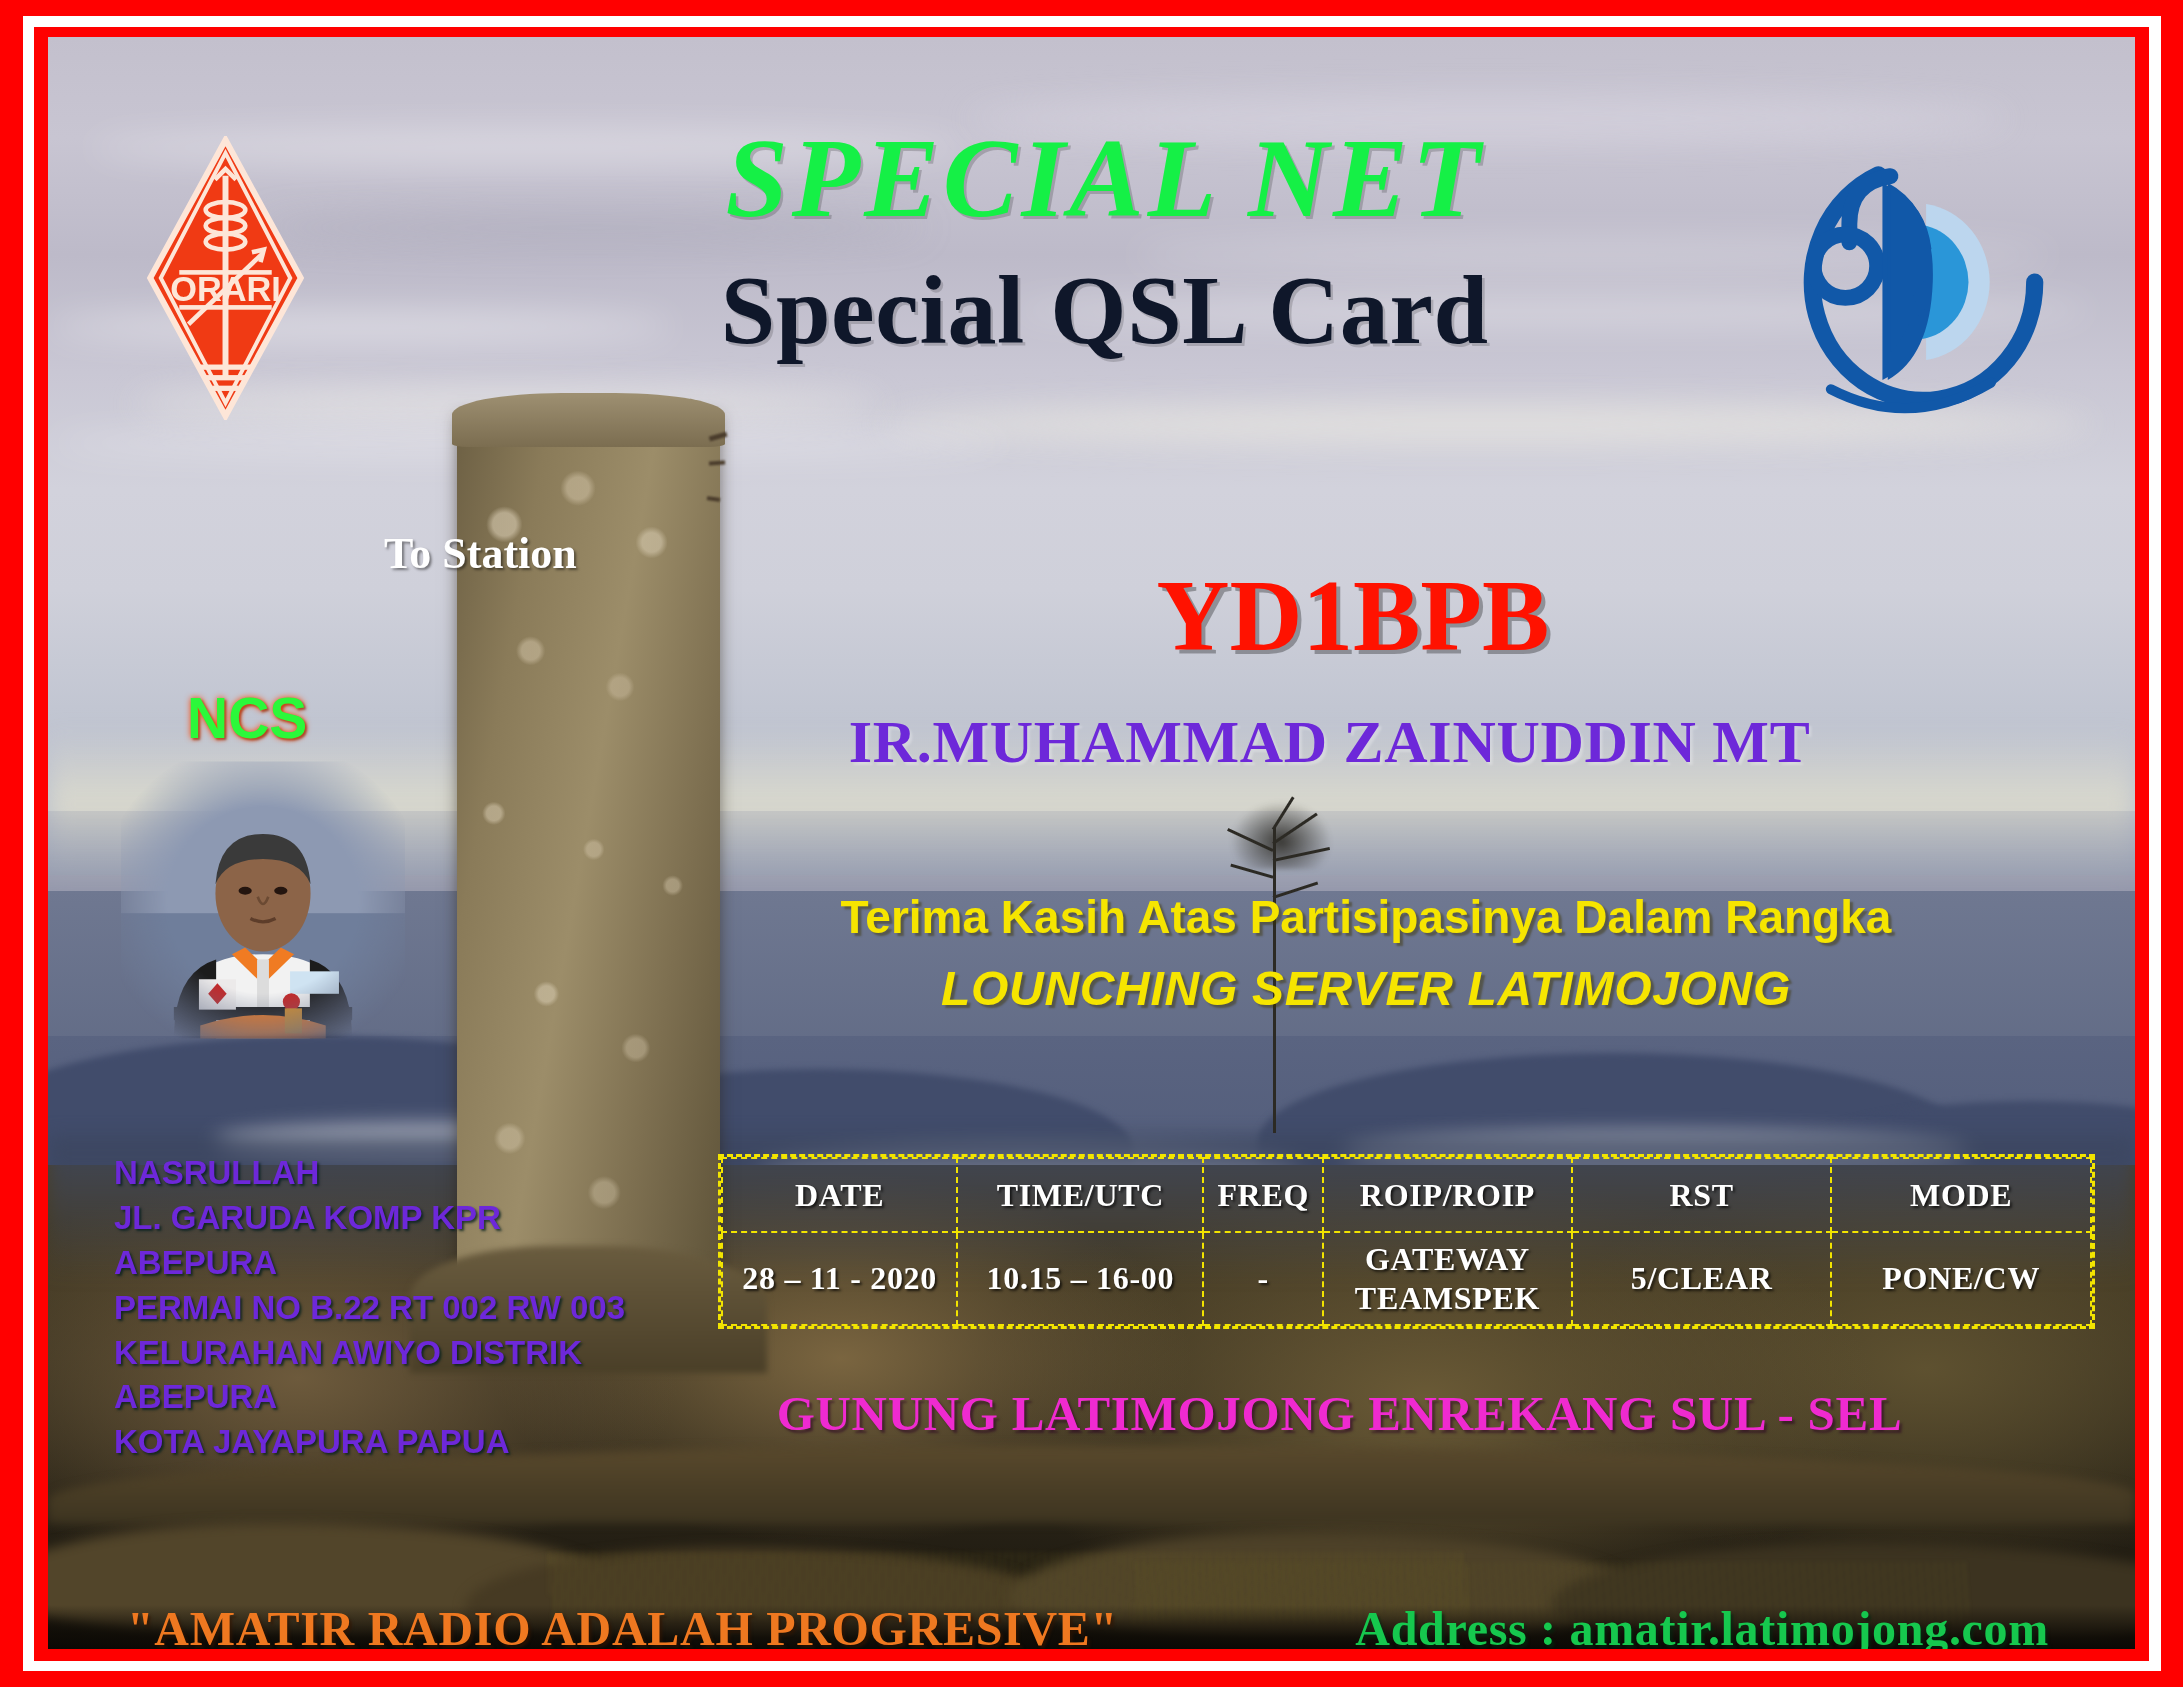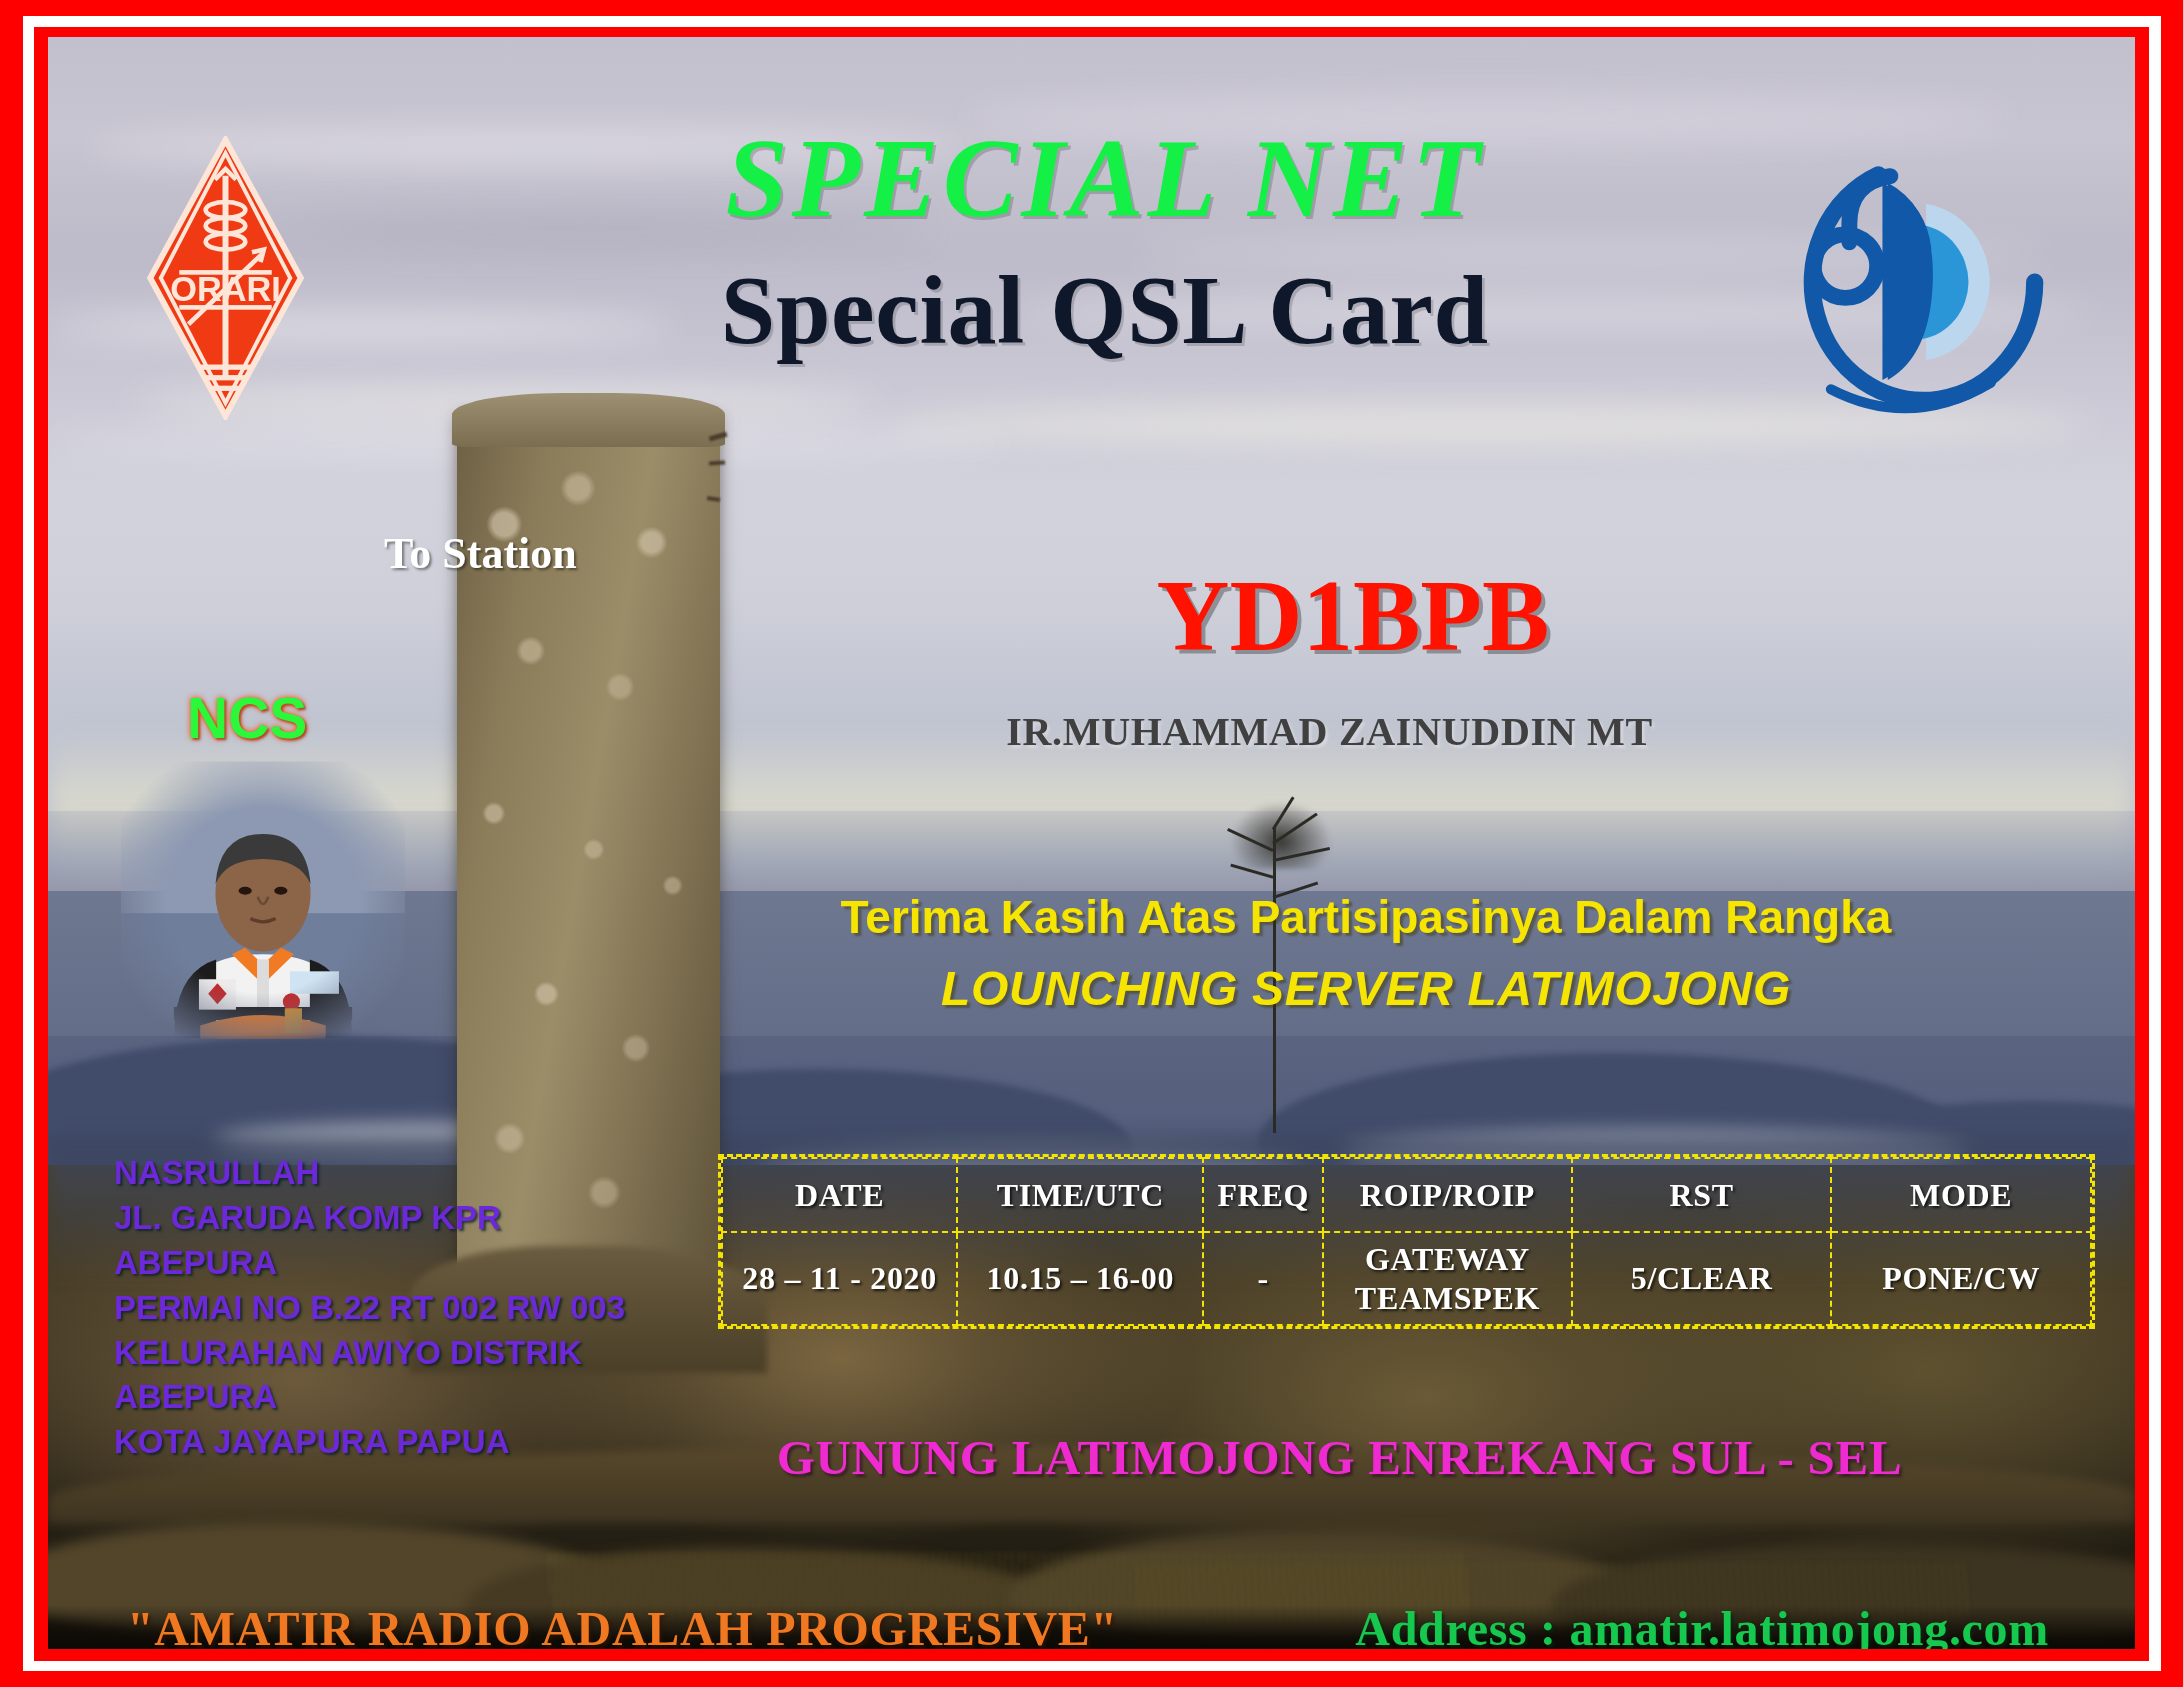--- a/index.html
+++ b/index.html
@@ -198,21 +198,21 @@
   }
   .t-call{
     left:741px;right:218px;top:529px;text-align:center;
     font-family:"Liberation Serif",serif;
     font-weight:bold;font-size:101px;color:#ff1200;line-height:1;
     text-shadow:4px 4px 0 rgba(0,0,0,.30);
   }
   .t-name{
     left:635px;right:159px;top:675px;text-align:center;
     font-family:"Liberation Serif",serif;
-    font-weight:bold;font-size:40px;color:#404040;line-height:1;
+    font-weight:bold;font-size:60px;color:#6d28d9;line-height:1;
     letter-spacing:0.7px;
     text-shadow:2.6px 2.6px 2.6px rgba(255,255,255,.28);
   }
 
   .t-thanks{
     left:701px;right:152px;top:853px;text-align:center;
     font-family:"Liberation Sans",sans-serif;
     font-weight:bold;font-size:46px;color:#f6e500;line-height:1.18;
     text-shadow:3.3px 3.3px 2px rgba(60,50,0,.45);
   }
@@ -272,21 +272,20 @@
   table.qt th{font-size:32px;height:70px;letter-spacing:0.7px;}
   table.qt td{font-size:32px;height:89px;line-height:1.2;letter-spacing:0.7px;}
   .cw1{width:17.2%;}.cw2{width:18.0%;}.cw3{width:8.6%;}
   .cw4{width:18.2%;}.cw5{width:19.0%;}.cw6{width:19.0%;}
 
   .t-place{
     left:648px;right:152px;top:1348px;text-align:center;
     font-family:"Liberation Serif",serif;
     font-weight:bold;font-size:49px;color:#ef2ad0;letter-spacing:0.7px;
     text-shadow:2.6px 2.6px 2.6px rgba(40,0,35,.55);
-    margin-top:44px;
   }
 
   .t-motto{
     left:79px;top:1564px;
     font-family:"Liberation Serif",serif;
     font-weight:bold;font-size:48px;color:#ef7820;letter-spacing:0.7px;
     text-shadow:2.6px 2.6px 2.6px rgba(50,20,0,.6);
   }
   .t-web{
     right:86px;top:1564px;

